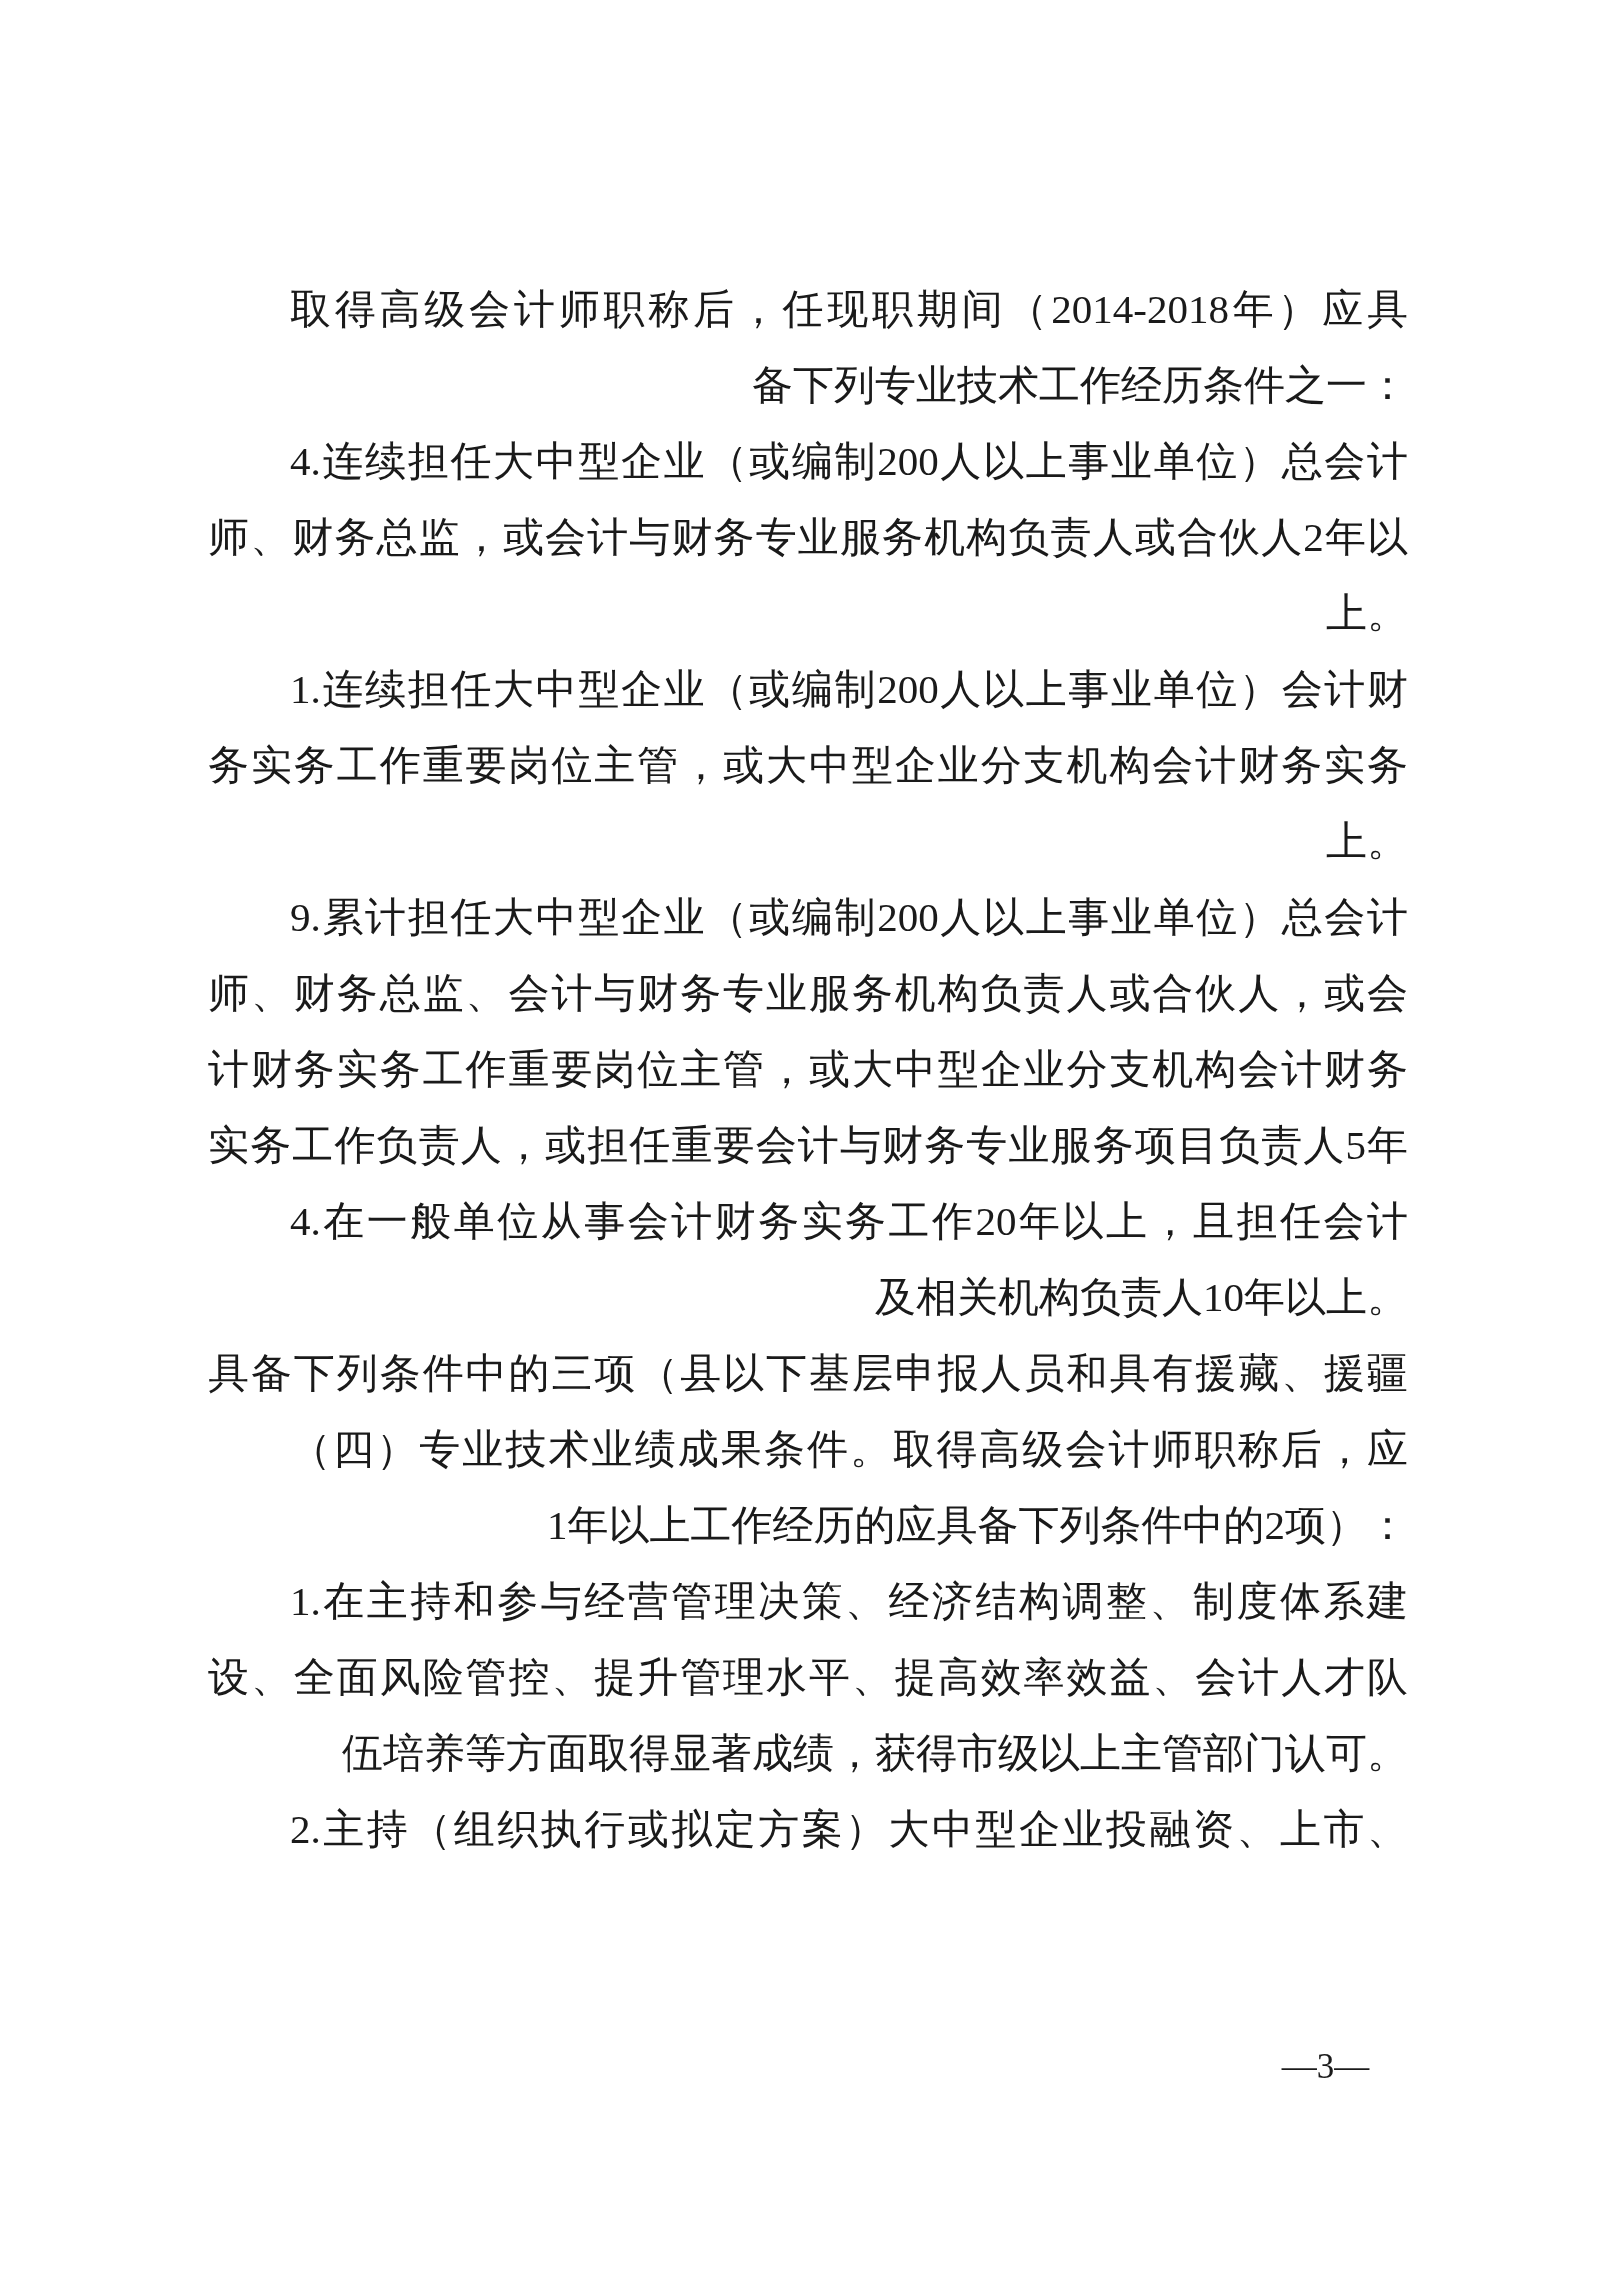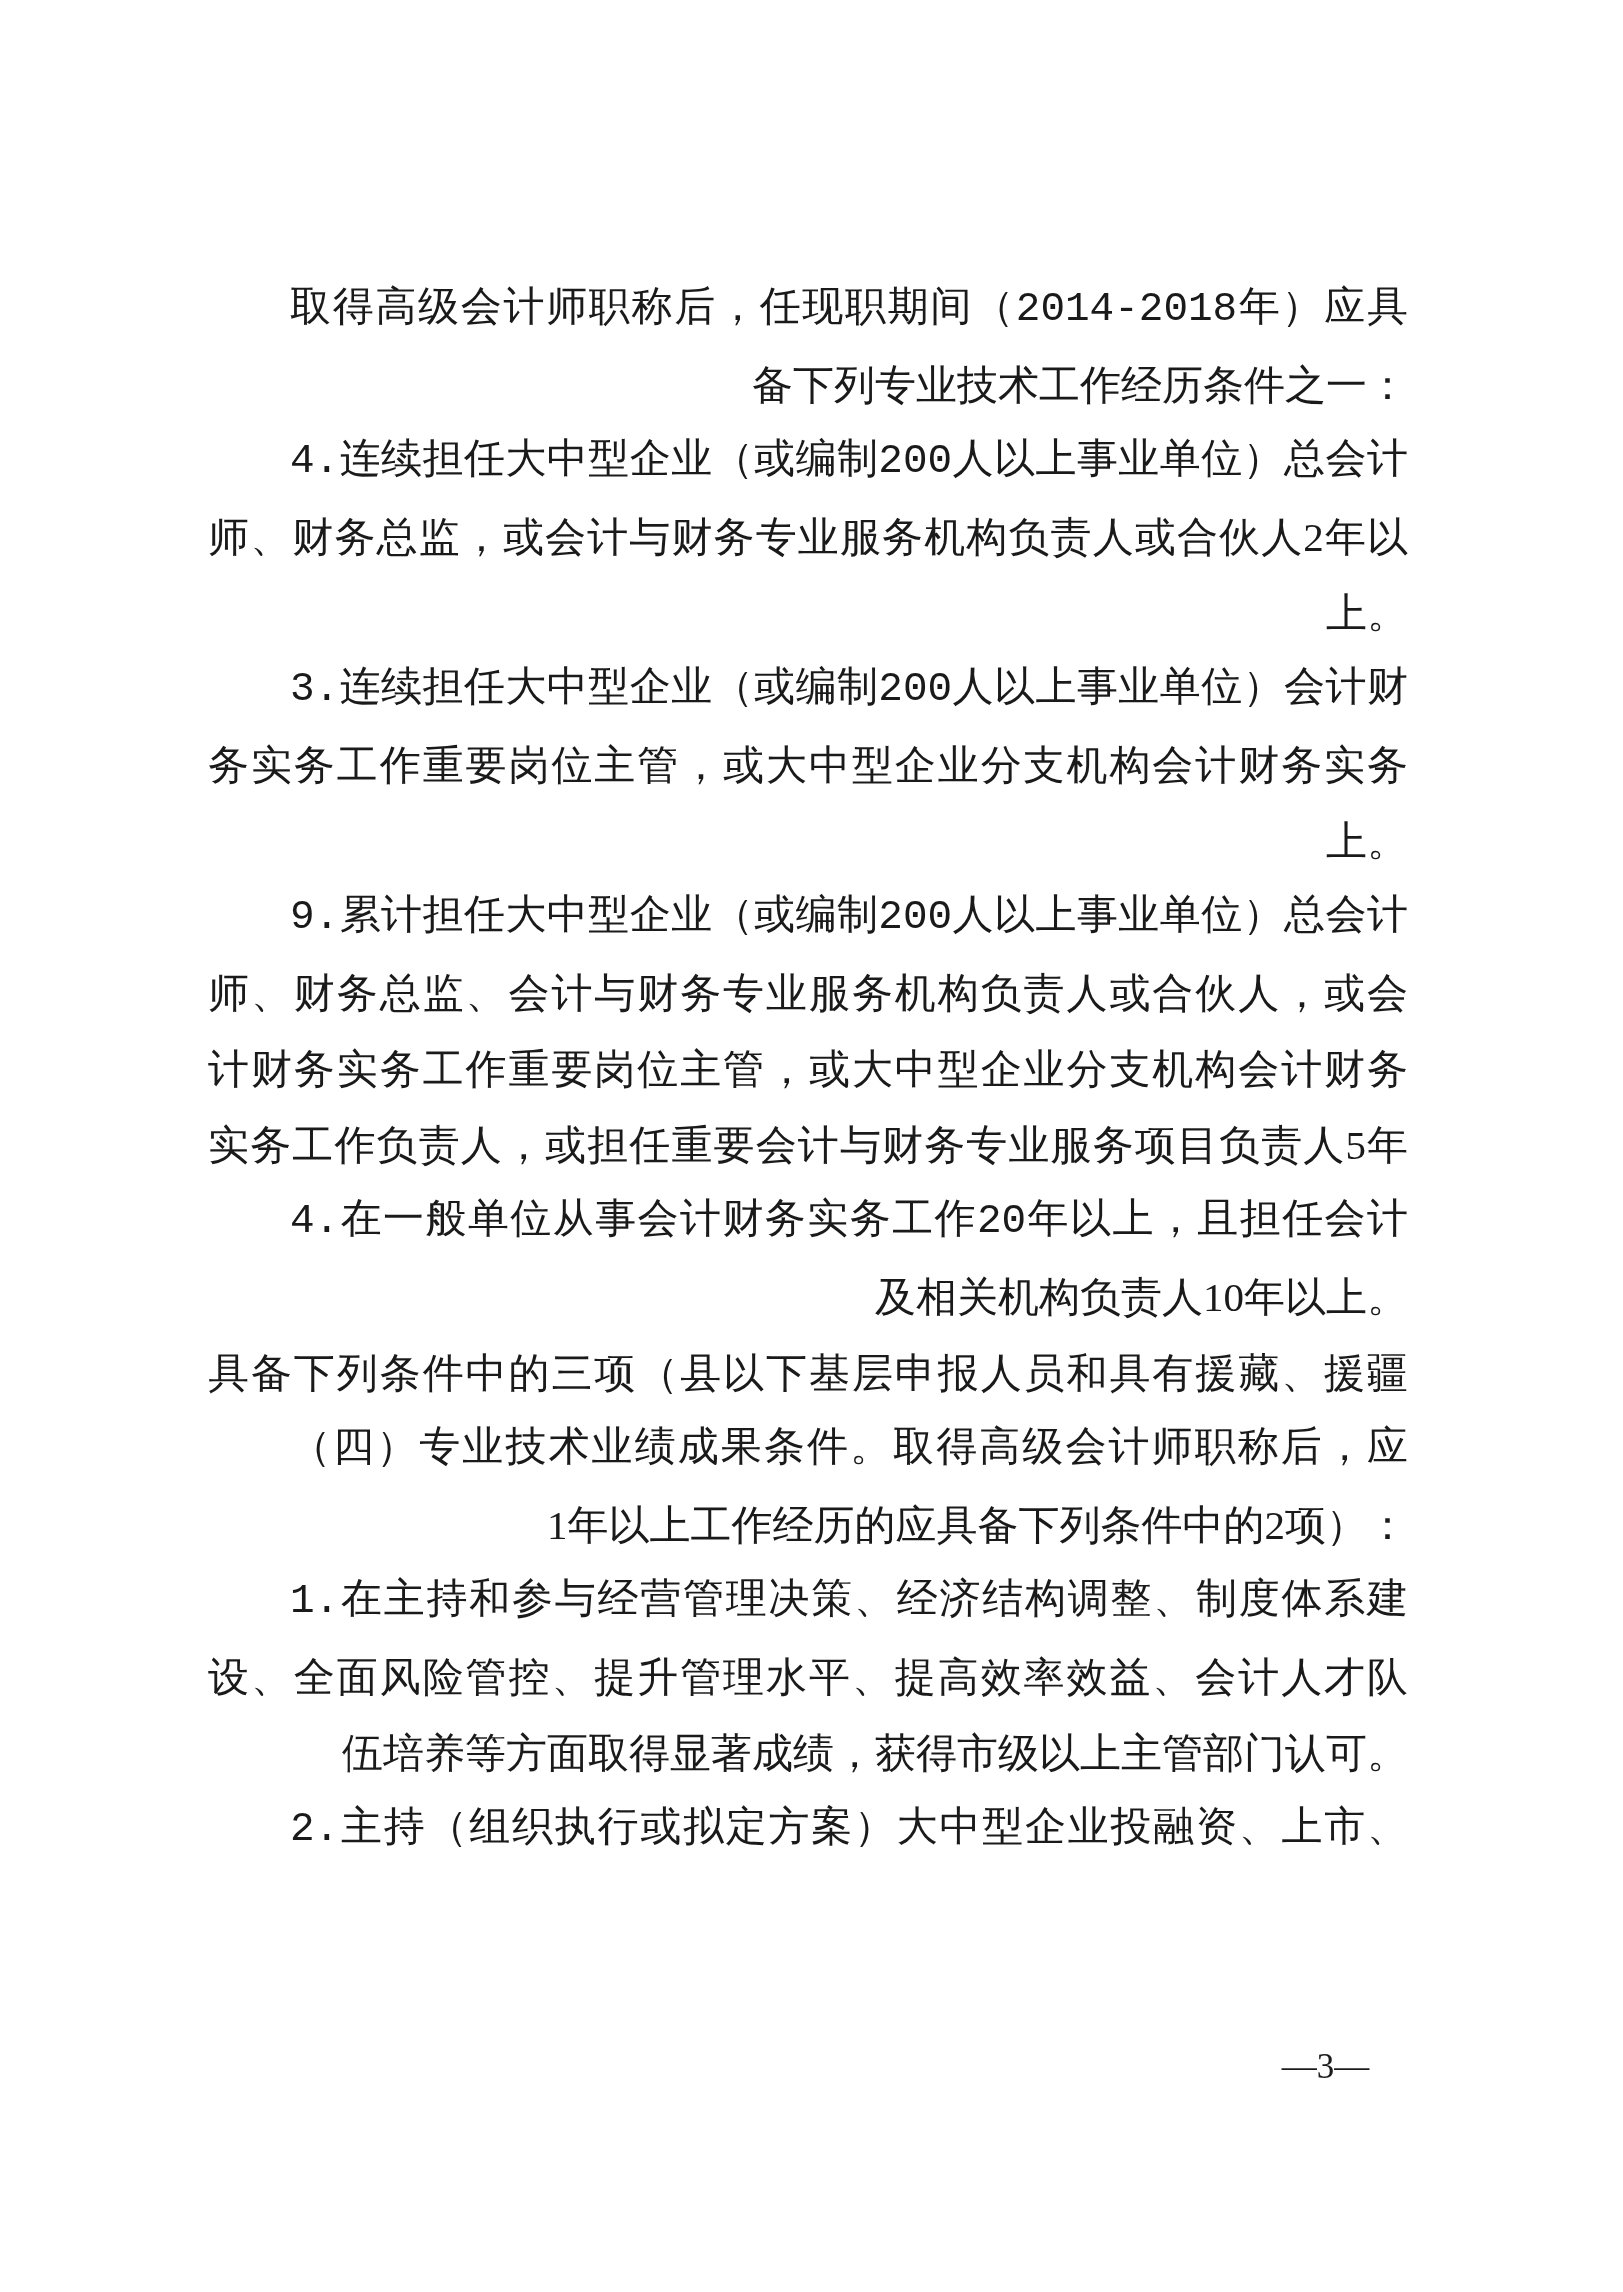--- a/index.html
+++ b/index.html
@@ -46,21 +46,20 @@
     text-justify: inter-character;
     word-break: break-all;
   }
   
   .line.end {
     text-align: right;
   }
   
   .line.indent {
     padding-left: 82px;
-    font-family: Liberation Mono, monospace;
   }
   .page-number {
     position: absolute;
     left: 1257px;
     top: 2037px;
     width: 137px;
     height: 59px;
     line-height: 59px;
     font-size: 35px;
     text-align: center;
@@ -78,21 +77,21 @@
       <p class="line end">备下列专业技术工作经历条件之一：</p>
     </div>
 
     <div class="paragraph">
       <p class="line fill indent">4.连续担任大中型企业（或编制200人以上事业单位）总会计</p>
       <p class="line fill">师、财务总监，或会计与财务专业服务机构负责人或合伙人2年以</p>
       <p class="line end">上。</p>
     </div>
 
     <div class="paragraph">
-      <p class="line fill indent">3.连续担任大中型企业（或编制200人以上事业单位）会计财</p>
+      <p class="line fill indent">1.连续担任大中型企业（或编制200人以上事业单位）会计财</p>
       <p class="line fill">务实务工作重要岗位主管，或大中型企业分支机构会计财务实务</p>
       <p class="line end">上。</p>
     </div>
 
     <div class="paragraph">
       <p class="line fill indent">9.累计担任大中型企业（或编制200人以上事业单位）总会计</p>
       <p class="line fill">师、财务总监、会计与财务专业服务机构负责人或合伙人，或会</p>
       <p class="line fill">计财务实务工作重要岗位主管，或大中型企业分支机构会计财务</p>
       <p class="line fill">实务工作负责人，或担任重要会计与财务专业服务项目负责人5年</p>
     </div>

